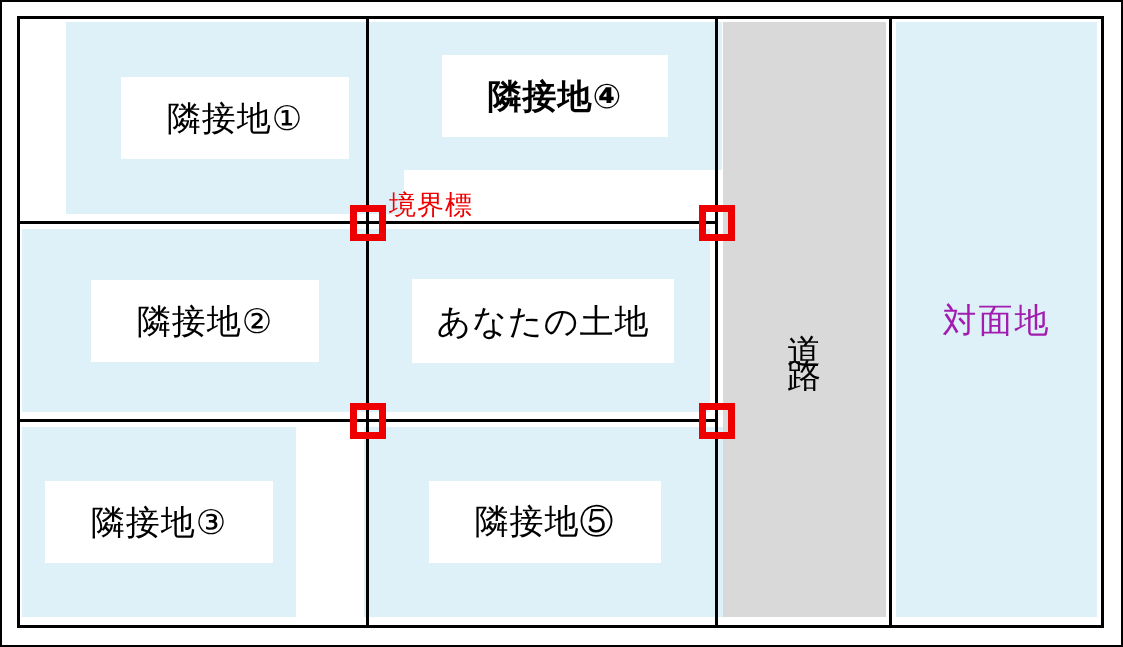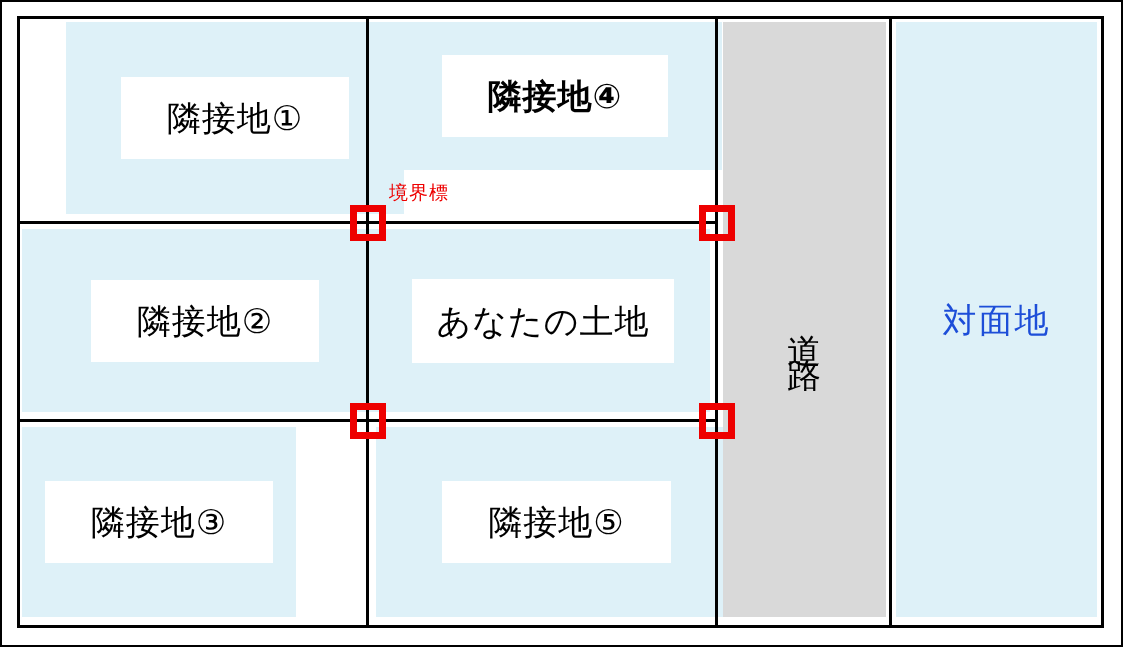--- a/index.html
+++ b/index.html
@@ -44,21 +44,21 @@
     background: #ffffff;
     color: #000000;
     font-size: 34px;
     line-height: 1;
     letter-spacing: 1px;
     padding: 24px 46px;
     white-space: nowrap;
   }
   .labelbox.wide { padding: 25px 24px; }
   .plain-label {
-    color: #1d4ed8;
+    color: #a21caf;
     font-size: 34px;
     letter-spacing: 2px;
     line-height: 1;
     white-space: nowrap;
   }
   .road-label {
     color: #000000;
     font-size: 34px;
     line-height: 1;
     writing-mode: vertical-rl;
@@ -77,23 +77,23 @@
   .marker {
     position: absolute;
     width: 36px; height: 36px;
     box-sizing: border-box;
     border: 7px solid var(--marker-red, #ee0000);
     background: transparent;
     z-index: 3;
   }
   .marker-label {
     position: absolute;
-    left: 389px; top: 183px;
+    left: 389px; top: 191px;
     color: var(--marker-red, #ee0000);
-    font-size: 19px;
+    font-size: 27px;
     line-height: 1.1;
     letter-spacing: 1px;
     z-index: 4;
     white-space: nowrap;
   }
 </style>
 </head>
 <body>
 
 <div class="canvas">
@@ -110,21 +110,21 @@
   <div class="cell" style="left:22px; top:427px; width:274px; height:190px;">
     <div class="labelbox">隣接地③</div>
   </div>
 
   <div class="cell" style="left:388px; top:22px; width:334px; height:148px;font-weight:bold;">
     <div class="labelbox">隣接地④</div>
   </div>
   <div class="cell" style="left:376px; top:229px; width:334px; height:183px;text-align:center;">
     <div class="labelbox wide">あなたの土地</div>
   </div>
-  <div class="cell" style="left:376px; top:427px; width:361px; height:190px;">
+  <div class="cell" style="left:364px; top:427px; width:361px; height:190px;font-family:Liberation Serif, serif;">
     <div class="labelbox">隣接地⑤</div>
   </div>
 
   <div class="cell road-cell" style="left:723px; top:22px; width:163px; height:595px;">
     <div class="road-label">道路</div>
   </div>
 
   <div class="cell" style="left:896px; top:22px; width:201px; height:595px;">
     <div class="plain-label">対面地</div>
   </div>

